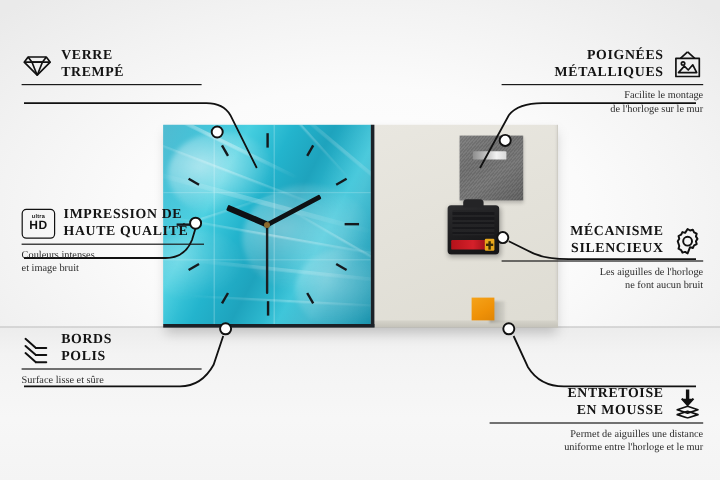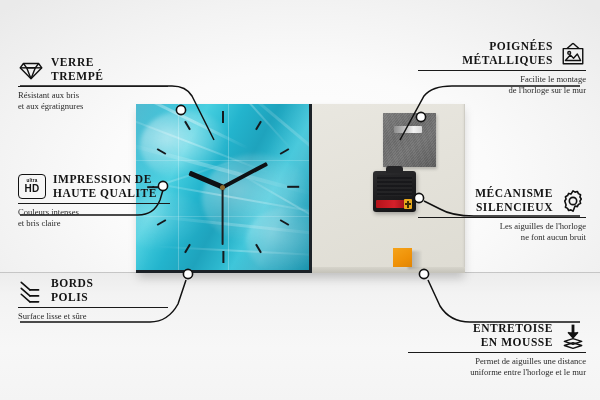--- a/index.html
+++ b/index.html
@@ -256,21 +256,21 @@
   }
   .hd-badge .hd-small {
     font-family:"Liberation Sans", sans-serif;
     font-size:4.6px; font-weight:700; letter-spacing:.2px; color:#111;
   }
   .hd-badge .hd-big {
     font-family:"Liberation Sans", sans-serif;
     font-size:10px; font-weight:700; letter-spacing:.3px; color:#111; margin-top:.5px;
   }
   
-  #f-verre   { left: 18px;  top: 56px;  width: 150px; }
+  #f-verre   { left: 18px;  top: 40px;  width: 150px; }
   #f-impr    { left: 18px;  top: 173px; width: 152px; }
   #f-bords   { left: 18px;  top: 277px; width: 150px; }
   #f-poig    { right: 14px; top: 40px;  width: 168px; }
   #f-meca    { right: 14px; top: 187px; width: 168px; }
   #f-entre   { right: 14px; top: 277px; width: 178px; margin-top: 45px; }
 </style>
 </head>
 <body>
 
 <div id="stage">
@@ -368,36 +368,34 @@
           <path d="M2 10h20"></path>
             <path d="M5 6l3 4 4 10"></path>
             <path d="M19 6l-3 4-4 10"></path>
             <path d="M8 10h8"></path>
         </svg>
       </span>
       <span class="feat-title">VERRE
 TREMPÉ</span>
     </div>
     <div class="feat-rule"></div>
-    <div class="feat-desc">Résistant aux bris
-et aux égratignures</div>
   </div>
 
   <div class="feature left" id="f-impr">
     <div class="feat-head">
       <span class="icon hd-badge">
         <span class="hd-small">ultra</span>
         <span class="hd-big">HD</span>
       </span>
       <span class="feat-title">IMPRESSION DE
 HAUTE QUALITÉ</span>
     </div>
     <div class="feat-rule"></div>
     <div class="feat-desc">Couleurs intenses
-et bris claire</div>
+et image bruit</div>
   </div>
 
   <div class="feature left" id="f-bords">
     <div class="feat-head">
       <span class="icon">
         <svg viewBox="0 0 24 24" fill="none" stroke="currentColor" stroke-width="1.5" stroke-linecap="round">
           <path d="M3 4l8 7"></path>
             <path d="M3 9.5l8 7"></path>
             <path d="M3 15l8 7"></path>
           <path d="M11 11h8"></path>

